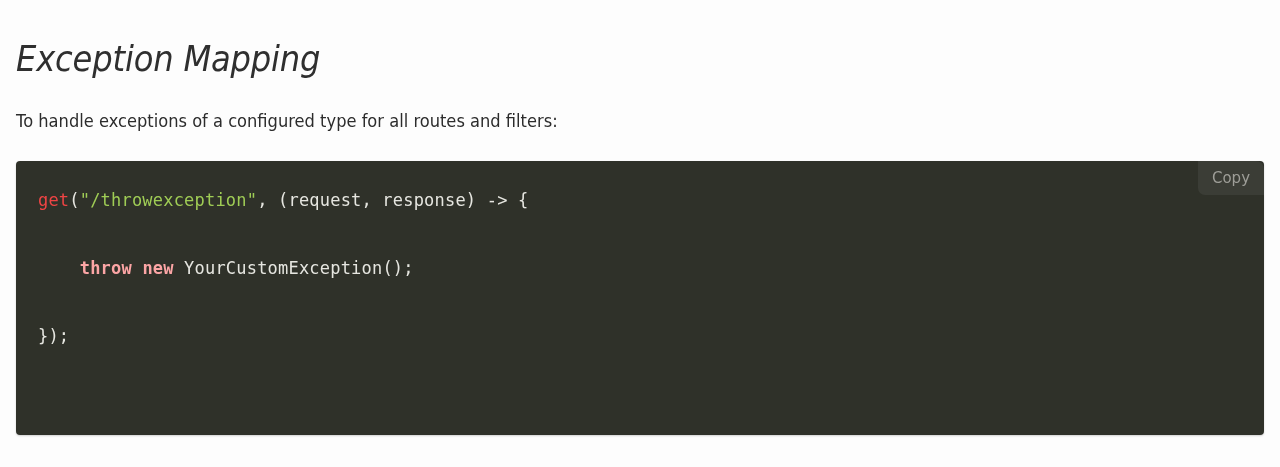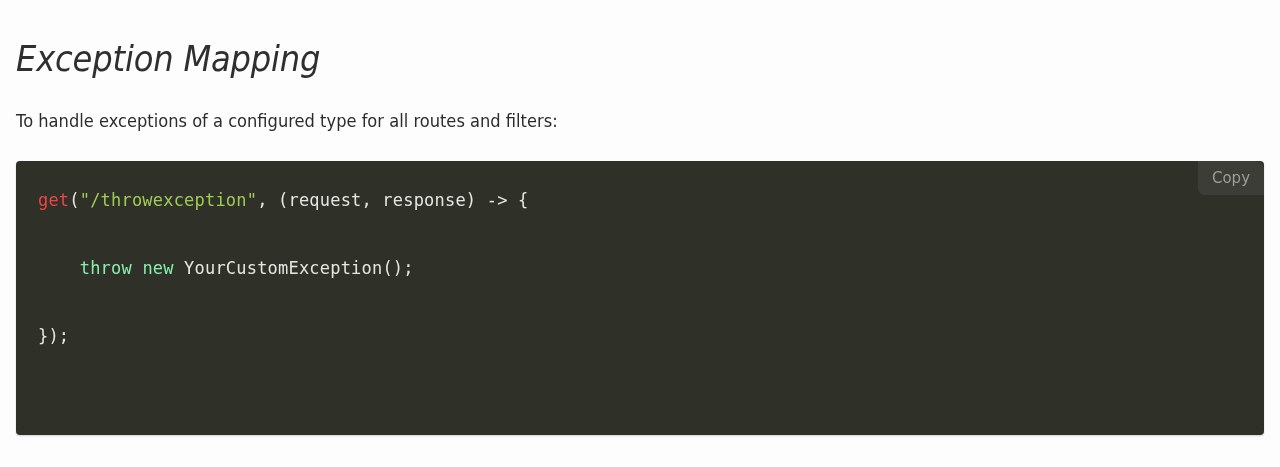--- a/index.html
+++ b/index.html
@@ -95,21 +95,21 @@
     letter-spacing: 0.2px;
   }
 
   .code-line {
     display: block;
     min-height: 34px;
   }
 
   .tok-fn      { color: #ef4444; }
   .tok-str     { color: #9fcc55; }
-  .tok-kw      { color: #86efac; }
+  .tok-kw      { color: #fca5a5; font-weight: bold; }
   .tok-plain   { color: #e6e6e0; }
 </style>
 </head>
 <body>
 
 <div class="page">
 
   <h1 class="page-title">Exception Mapping</h1>
 
   <p class="intro-paragraph">To handle exceptions of a configured type for all routes and filters:</p>

